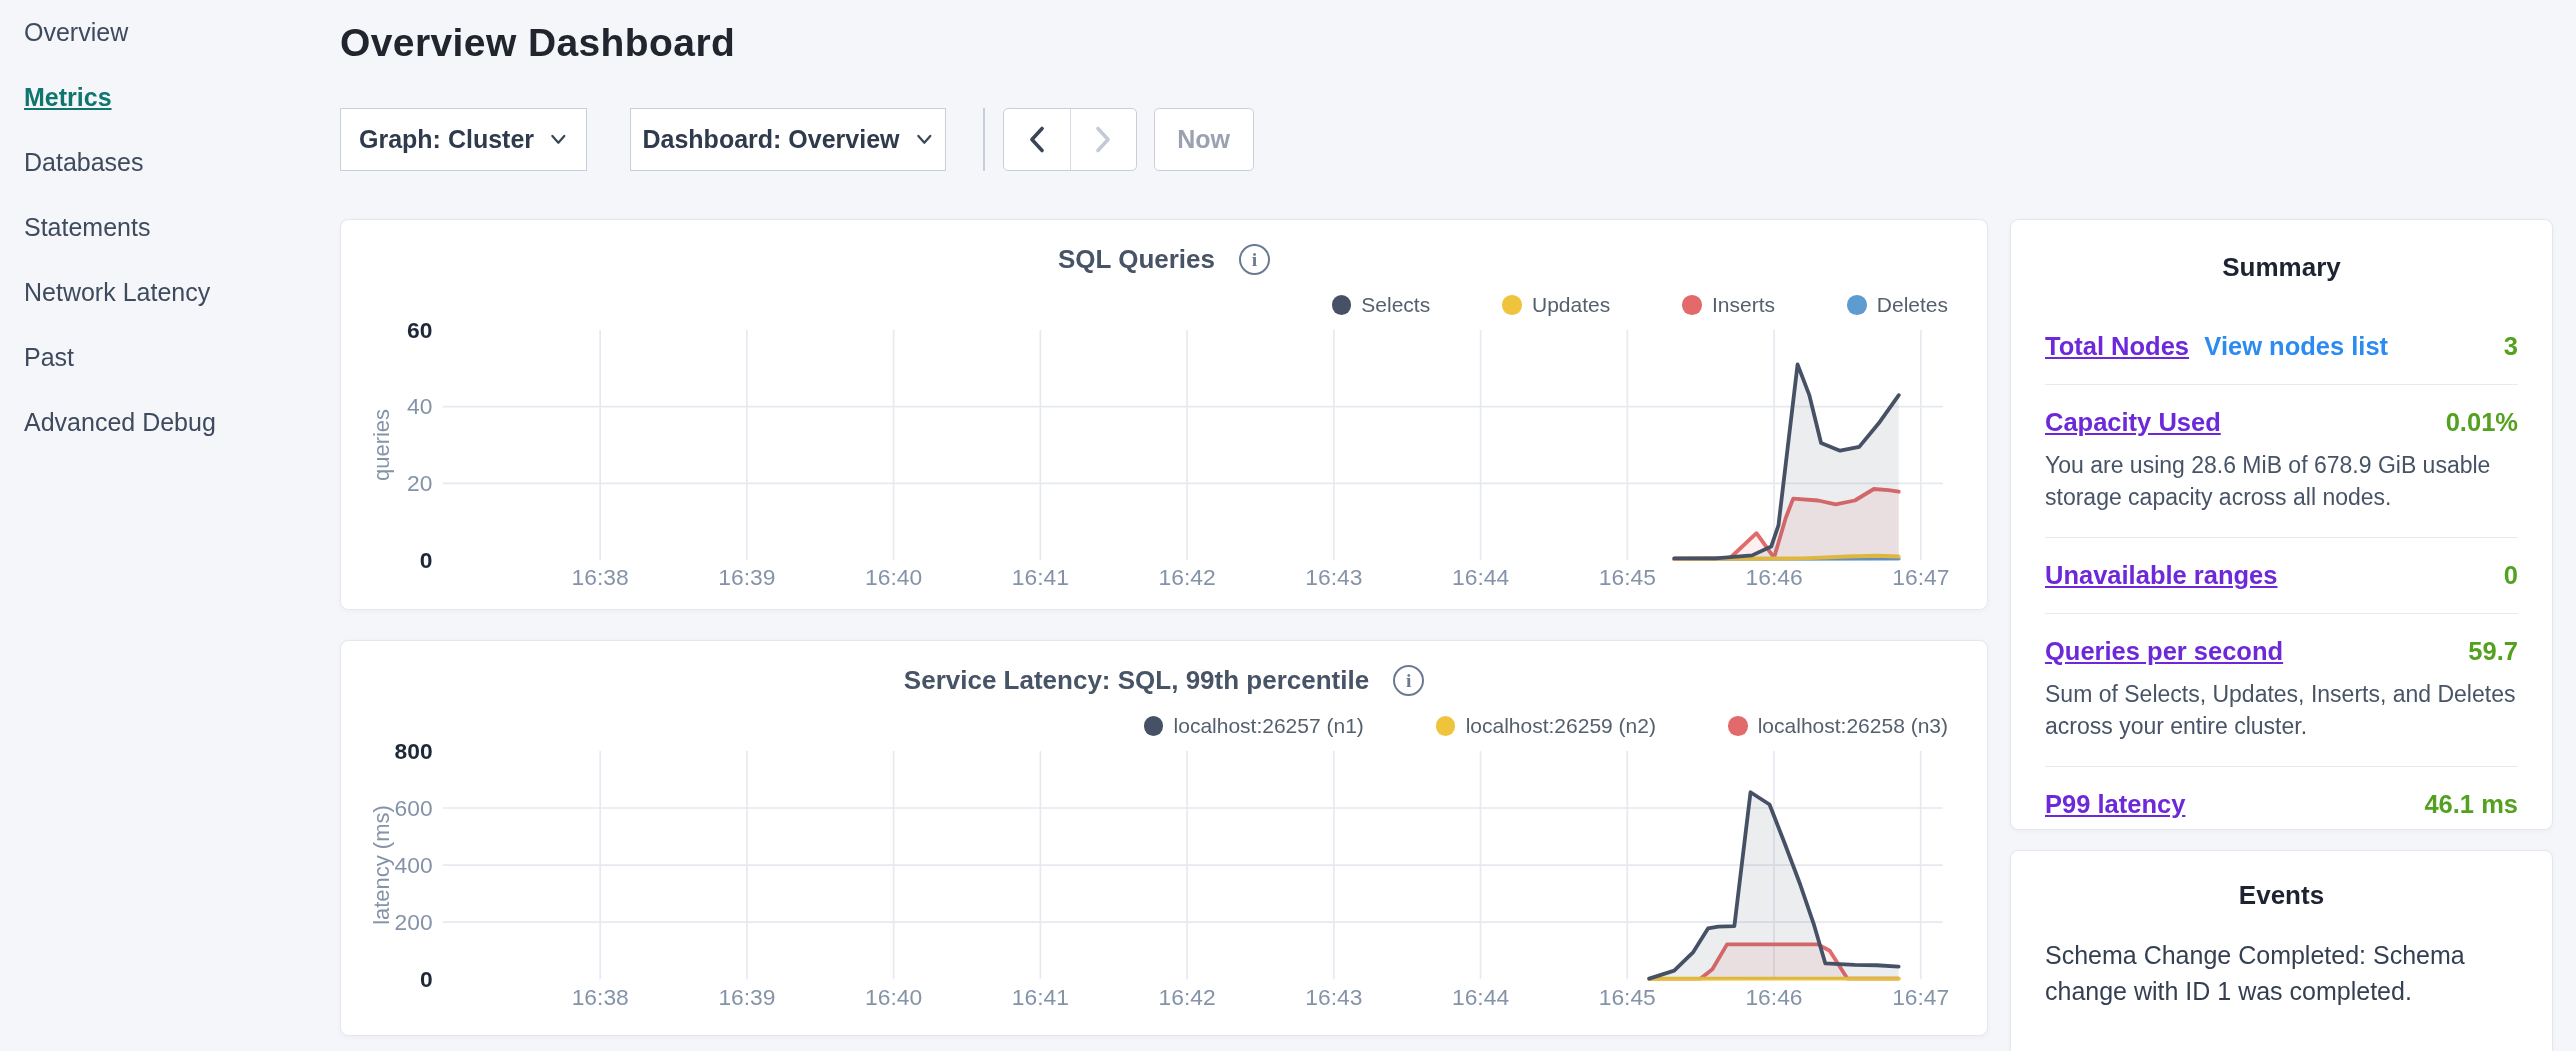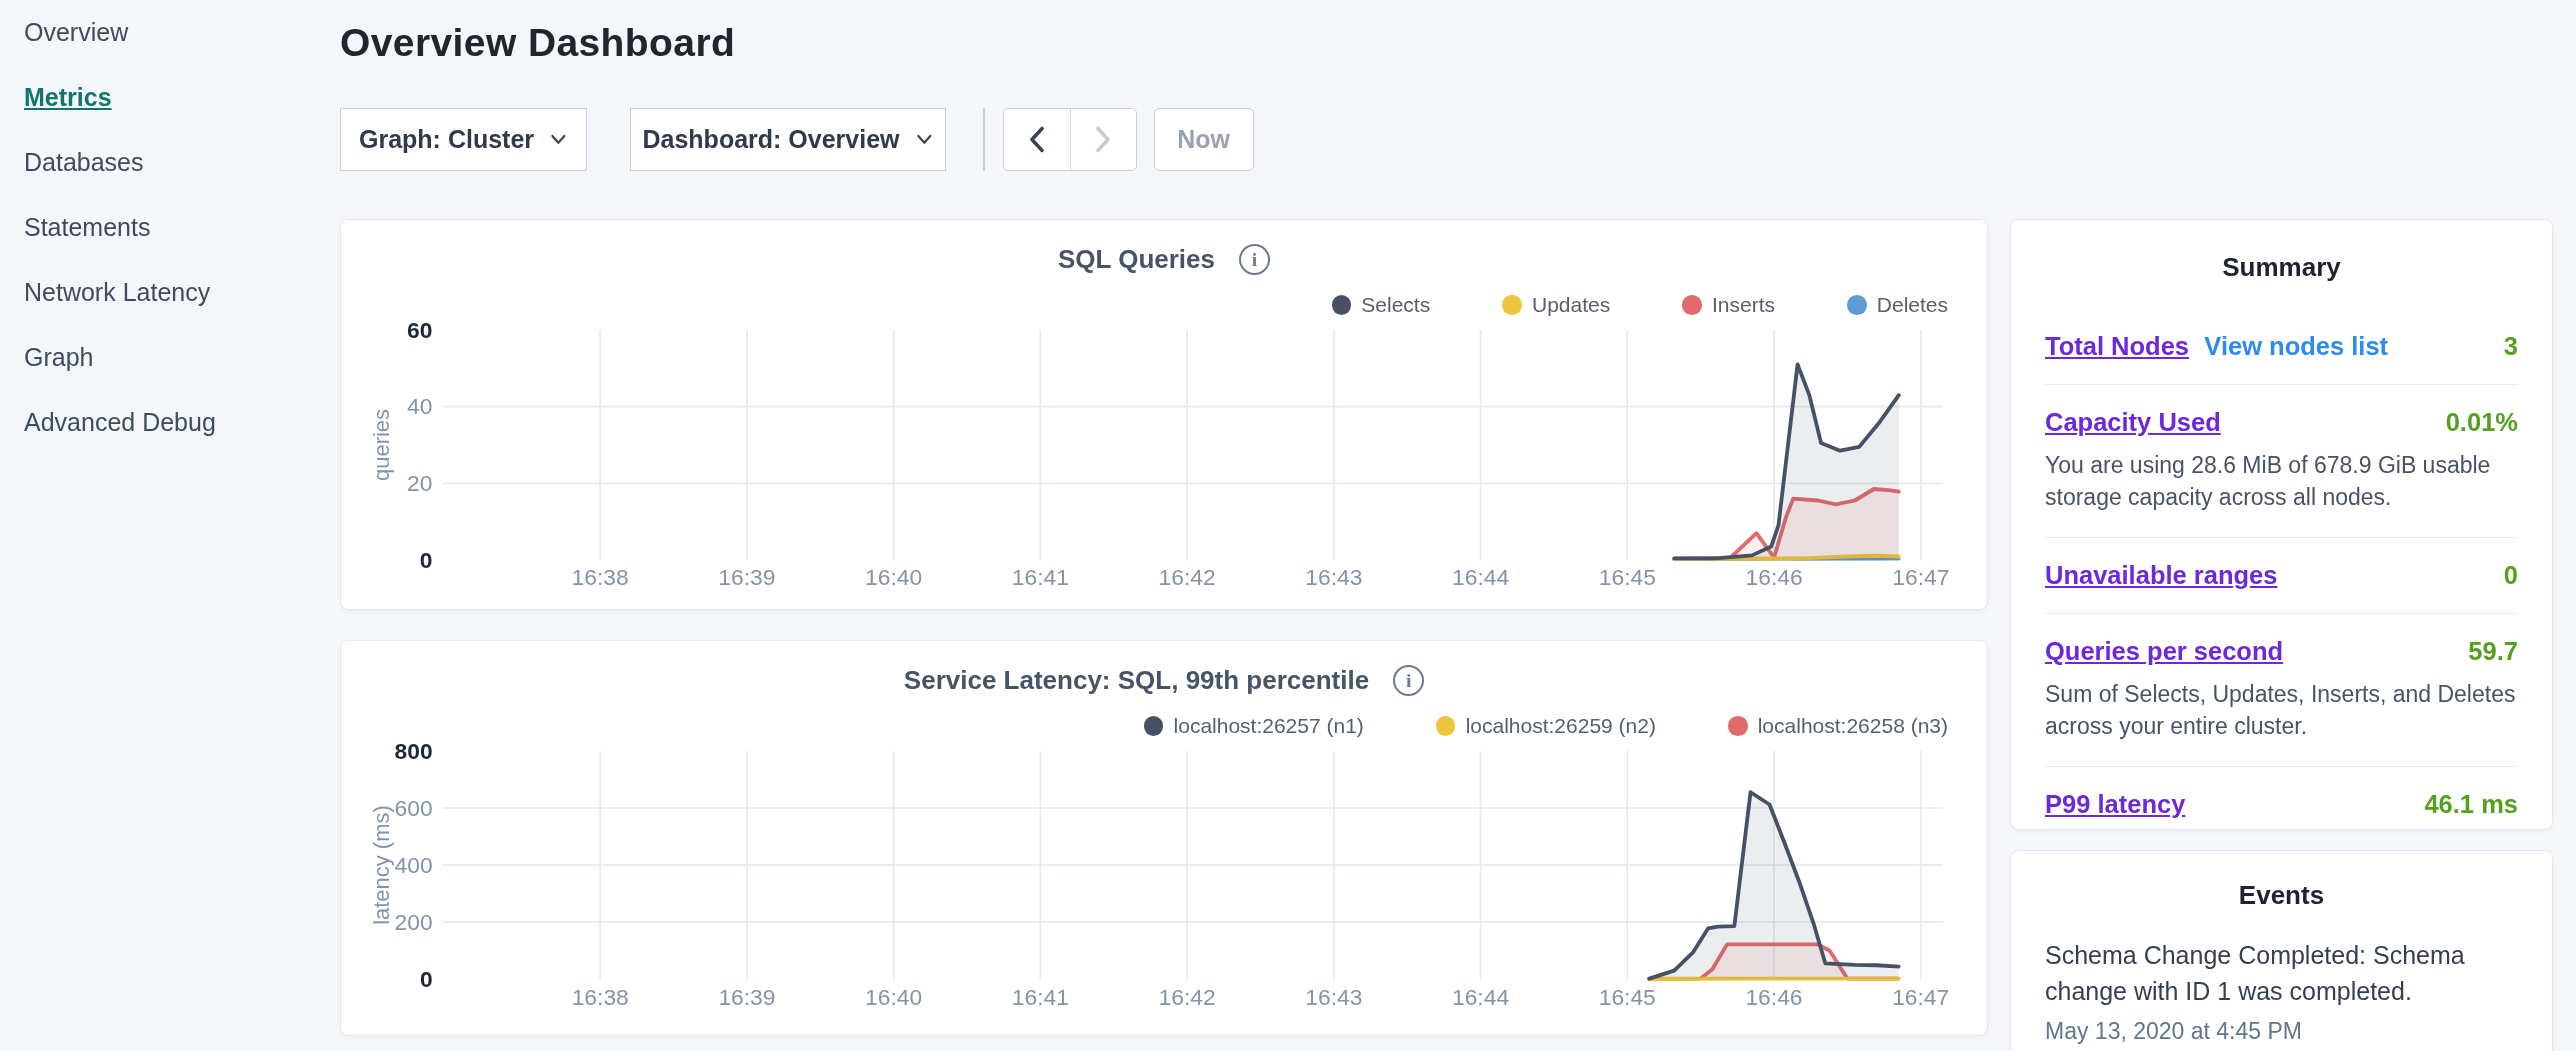--- a/index.html
+++ b/index.html
@@ -71,21 +71,21 @@
 </style>
 </head>
 <body>
 
 <aside class="sidebar">
   <div class="nav-item">Overview</div>
   <div class="nav-item active">Metrics</div>
   <div class="nav-item">Databases</div>
   <div class="nav-item">Statements</div>
   <div class="nav-item">Network Latency</div>
-  <div class="nav-item">Graph</div>
+  <div class="nav-item">Past</div>
   <div class="nav-item">Advanced Debug</div>
 </aside>
 
 <h1 class="page-title">Overview Dashboard</h1>
 
 <div class="toolbar">
   <div class="dd-btn graph">
     <span>Graph: Cluster</span>
     <svg class="chev" viewBox="0 0 22 22">
         <polyline points="4,7 11,15 18,7" fill="none" stroke="#3a4557" stroke-width="2.6" stroke-linecap="round" stroke-linejoin="round"></polyline>
@@ -256,16 +256,15 @@
       <span class="stat-label">P99 latency</span>
       <span class="stat-value">46.1 ms</span>
     </div>
   </div>
 </aside>
 
 <aside class="card events-card">
   <div class="panel-heading">Events</div>
   <div class="event-item">
     <div class="event-text">Schema Change Completed: Schema change with ID 1 was completed.</div>
-    <div class="event-date">May 13, 2020 at 4:45 PM</div>
   </div>
 </aside>
 
 
 </body></html>

